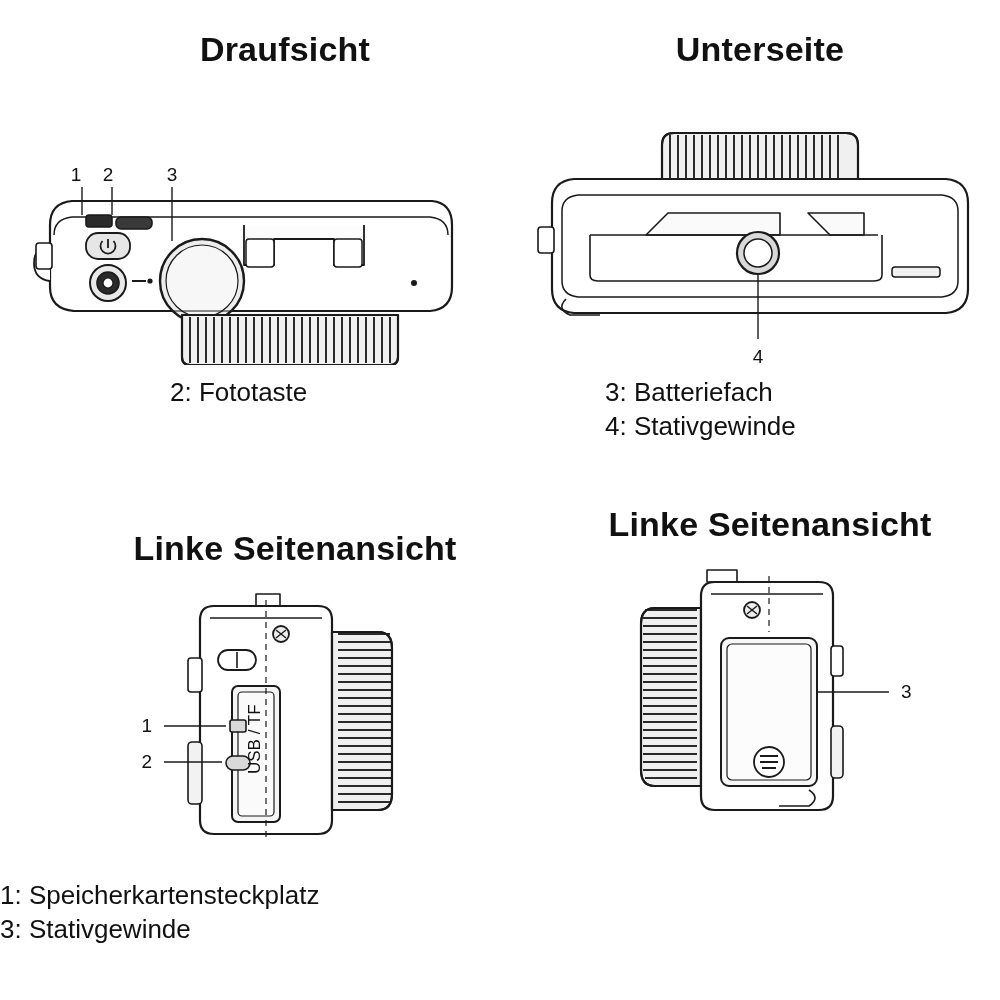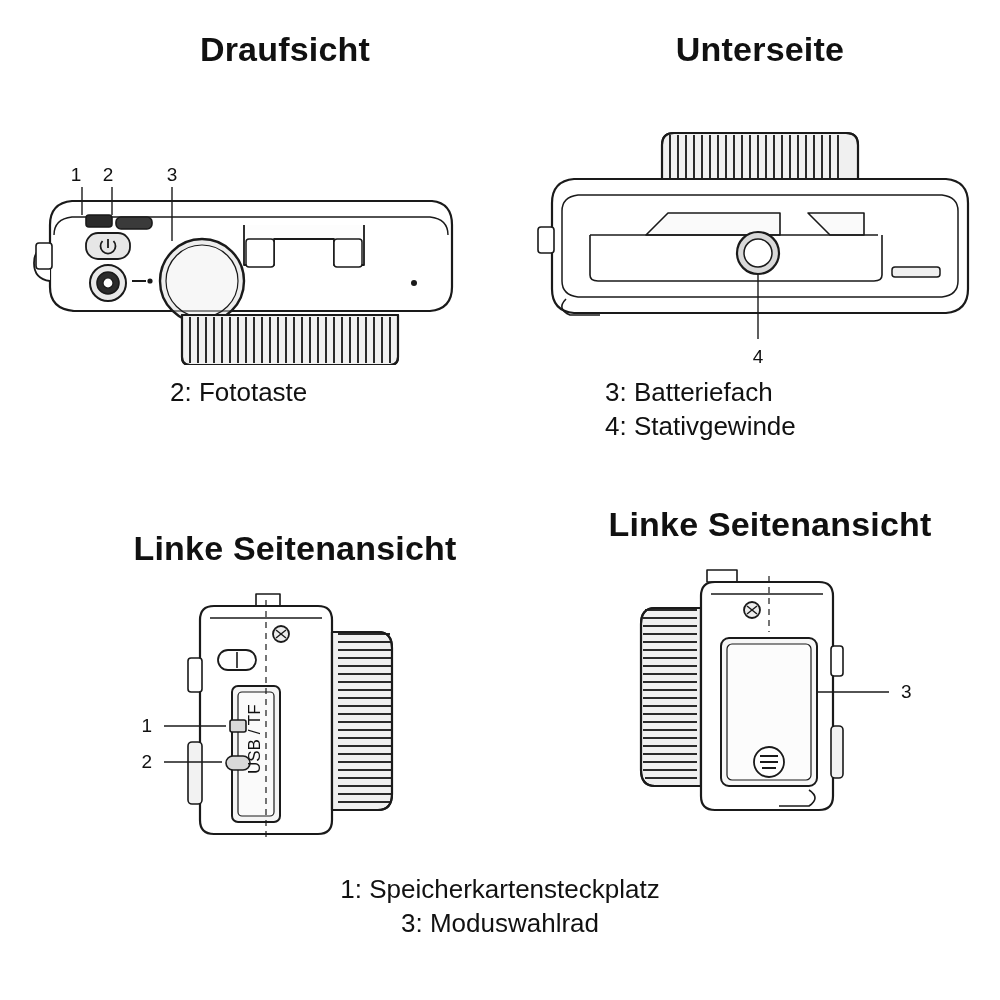--- a/index.html
+++ b/index.html
@@ -51,21 +51,21 @@
   #panel-left       { left: 60px;  top: 529px; width: 470px; }
   #panel-right      { left: 545px; top: 505px; width: 450px; }
 
   #title-top        { width: 530px; }
   #title-bottom     { width: 460px; }
   #title-left       { width: 470px; }
   #title-right      { width: 450px; }
 
   .legend-top    { margin-top: 10px; padding-left: 150px; }
   .legend-bottom { margin-top: 10px; padding-left: 75px; }
-  .legend-bottom-wide { margin-top: 10px; text-align: center; }
+  .legend-bottom-wide { margin-top: 16px; text-align: left; }
 </style>
 </head>
 <body>
 
 <div class="page">
 
   <div class="panel" id="panel-top">
     <div class="panel-title" id="title-top">Draufsicht</div>
 
     <div class="fig" style="left:0; top:45px;">
@@ -356,16 +356,16 @@
         </g>
         <g font-family="Liberation Sans, sans-serif" font-size="19" fill="#111">
           <text x="356" y="148" text-anchor="start">3</text>
         </g>
       </svg>
     </div>
   </div>
 
   <div class="legend legend-bottom-wide" style="position:absolute; left:0; top:862px; width:1000px;">
     <div>1: Speicherkartensteckplatz</div>
-    <div>3: Moduswahlrad</div>
+    <div>3: Stativgewinde</div>
   </div>
 
 </div>
 
 </body></html>

